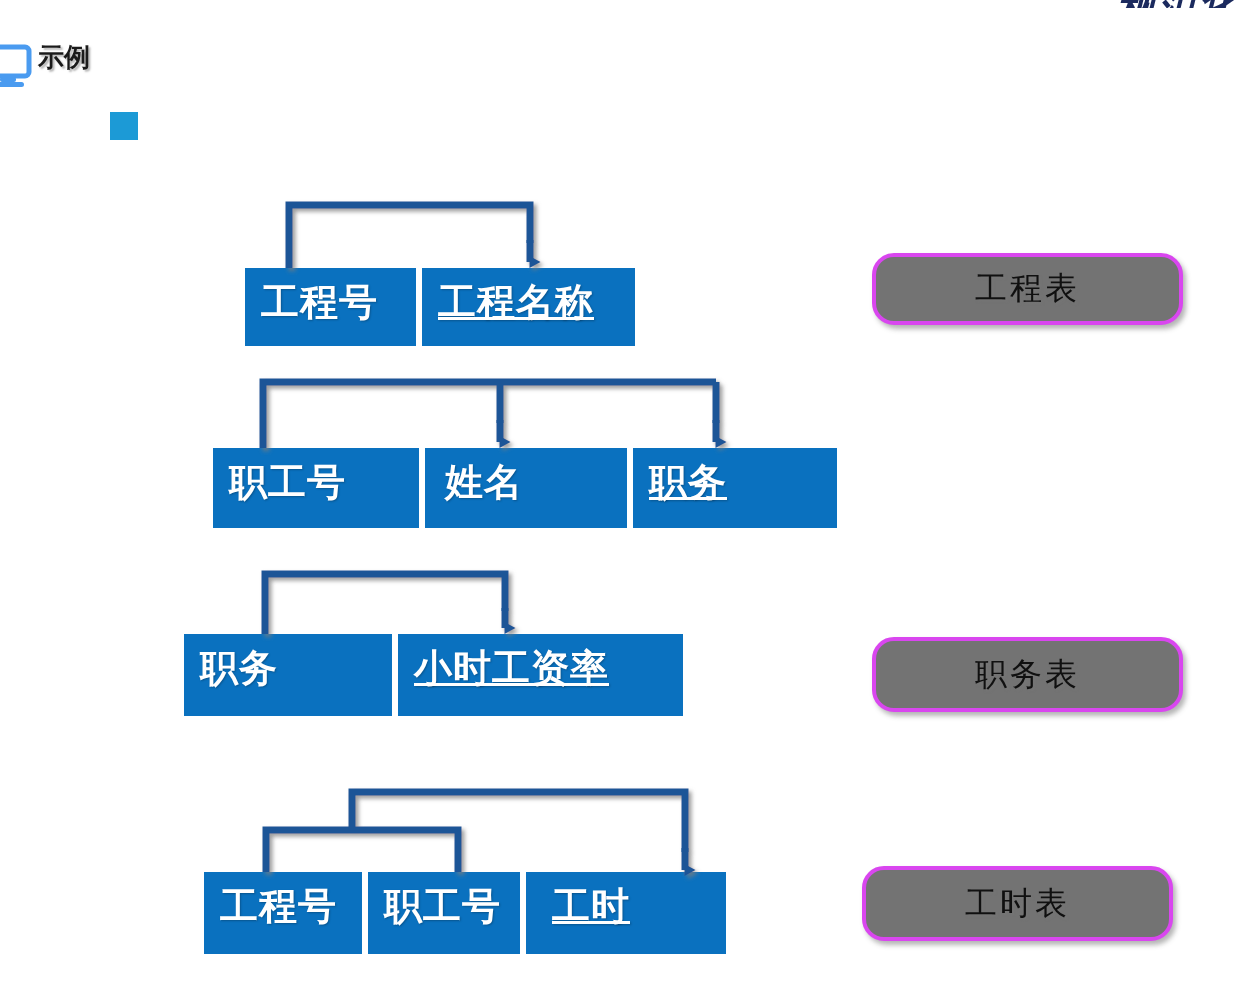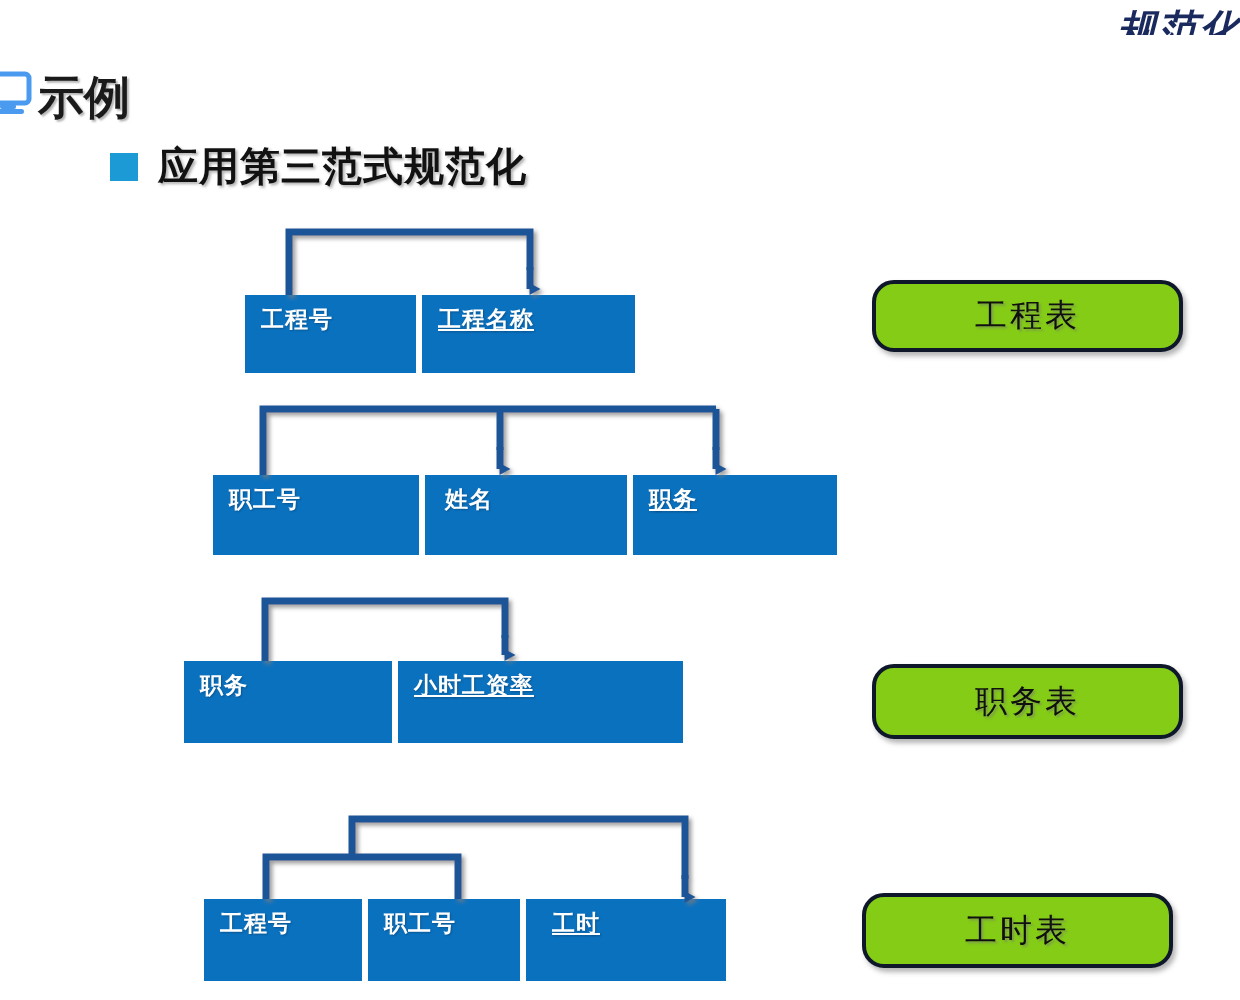--- a/index.html
+++ b/index.html
@@ -11,21 +11,20 @@
     height: 1000px;
     background: #ffffff;
     font-family: "Liberation Sans", sans-serif;
     overflow: hidden;
   }
   .slide {
     position: relative;
     width: 1240px;
     height: 739px;
     background: #ffffff;
-    margin-top: 27px;
   }
 
   
   .header-title {
     position: absolute;
     right: 0px;
     top: -20px;
     font-family: "Liberation Sans", sans-serif;
     font-size: 40px;
     font-weight: bold;
@@ -50,21 +49,21 @@
     left: -16px;
     top: 4px;
     width: 52px;
     height: 44px;
   }
   .example-label {
     position: absolute;
     left: 38px;
     top: 0px;
     font-family: "Liberation Serif", serif;
-    font-size: 46px;
+    font-size: 26px;
     font-weight: bold;
     color: #1a1a1a;
     text-shadow: 2px 2px 2px rgba(120,120,120,0.55);
     white-space: nowrap;
   }
 
   
   .bullet-row {
     position: absolute;
     left: 110px;
@@ -91,38 +90,38 @@
 
   
   .table-row {
     position: absolute;
     display: flex;
   }
   .cell {
     background: #0a71bf;
     color: #ffffff;
     font-family: "Liberation Sans", sans-serif;
-    font-size: 23px;
+    font-size: 38px;
     font-weight: bold;
     display: flex;
     align-items: flex-start;
     box-sizing: border-box;
     padding-top: 9px;
     padding-left: 16px;
     margin-right: 6px;
     text-shadow: 1px 1px 2px rgba(0,0,0,0.25);
     letter-spacing: 1px;
   }
   .cell:last-child { margin-right: 0; text-decoration: underline; }
 
   
   .table-pill {
     position: absolute;
-    background: #84cc16;
-    border: 4px solid #0f172a;
+    background: #737373;
+    border: 4px solid #d946ef;
     border-radius: 22px;
     box-sizing: border-box;
     display: flex;
     align-items: center;
     justify-content: center;
     font-family: "Liberation Serif", serif;
     font-size: 32px;
     color: #101010;
     box-shadow: 3px 4px 5px rgba(90,90,90,0.45);
     text-shadow: 2px 2px 2px rgba(120,120,120,0.5);
@@ -151,21 +150,20 @@
         <rect x="3" y="3" width="42" height="29" rx="4" ry="4" fill="none" stroke="#4a9bf0" stroke-width="5"></rect>
         <rect x="16" y="33" width="16" height="5" rx="2" ry="2" fill="#4a9bf0"></rect>
         <rect x="8" y="38" width="32" height="5" rx="2.5" ry="2.5" fill="#4a9bf0"></rect>
       </svg>
     </span>
     <span class="example-label">示例</span>
   </div>
 
   <div class="bullet-row">
     <span class="bullet-square"></span>
-    <span class="bullet-text">应用第三范式规范化</span>
   </div>
 
   <div class="table-row" style="left:245px; top:268px; height:78px;">
     <div class="cell" style="width:171px; height:78px;">工程号</div>
     <div class="cell" style="width:213px; height:78px;">工程名称</div>
   </div>
   <div class="table-pill" style="left:872px; top:253px; width:311px; height:72px;">工程表</div>
 
   <div class="table-row" style="left:213px; top:448px; height:80px;">
     <div class="cell" style="width:206px; height:80px;">职工号</div>

